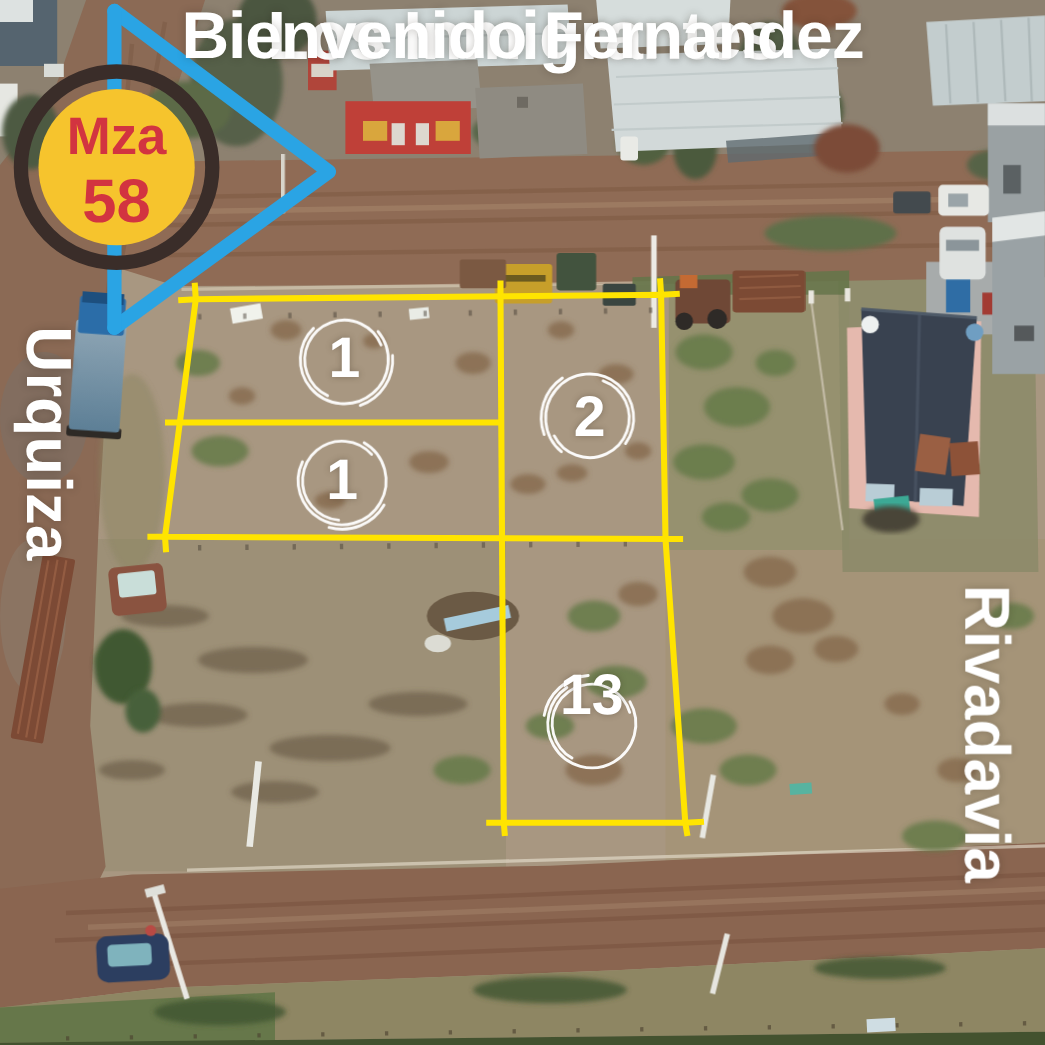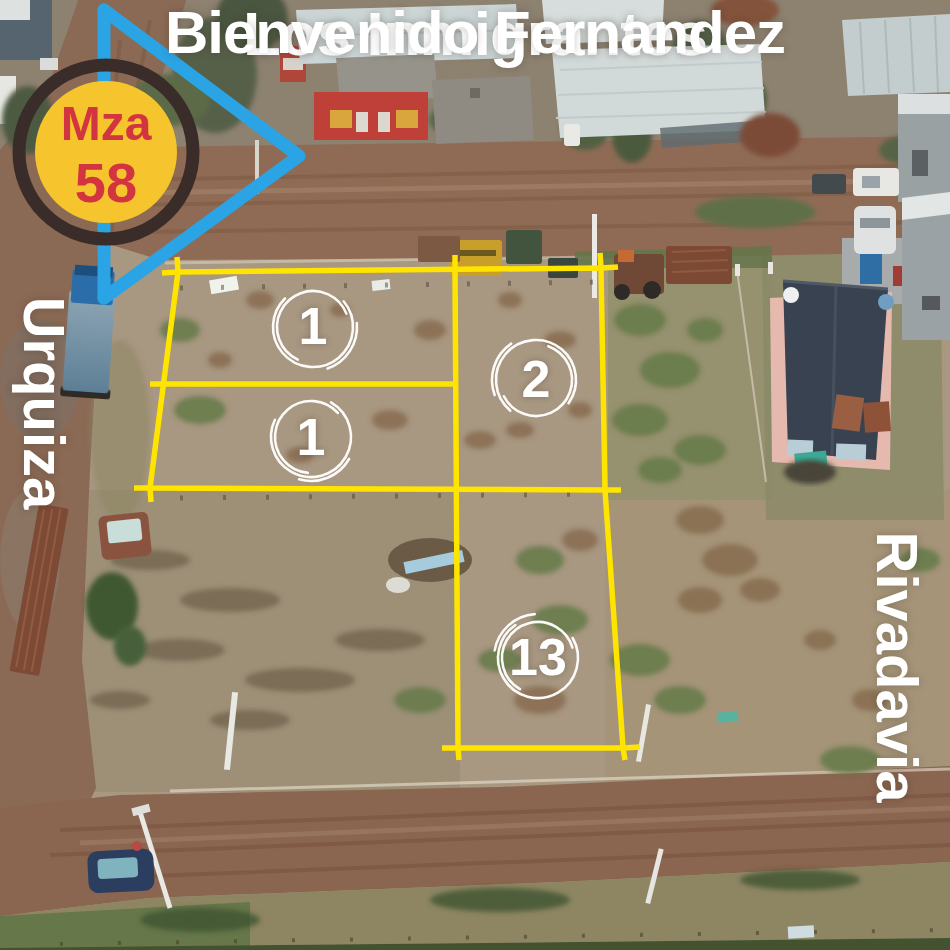--- a/index.html
+++ b/index.html
@@ -302,15 +302,15 @@
 </svg>
 
 <div class="label" id="street-top">Los Inmigrantes</div>
 <div class="label" id="street-left">Urquiza</div>
 <div class="label" id="street-right">Rivadavia</div>
 <div class="label" id="street-bottom">Bienvenido Fernandez</div>
 
 <div class="lot-num" style="left:313px;top:326px">1</div>
 <div class="lot-num" style="left:536px;top:379px">2</div>
 <div class="lot-num" style="left:311px;top:437px">1</div>
-<div class="lot-num" style="left:538px;top:657px">13</div>
+<div class="lot-num" style="left:538px;top:632px">13</div>
 
 </div>
 
 </body></html>

